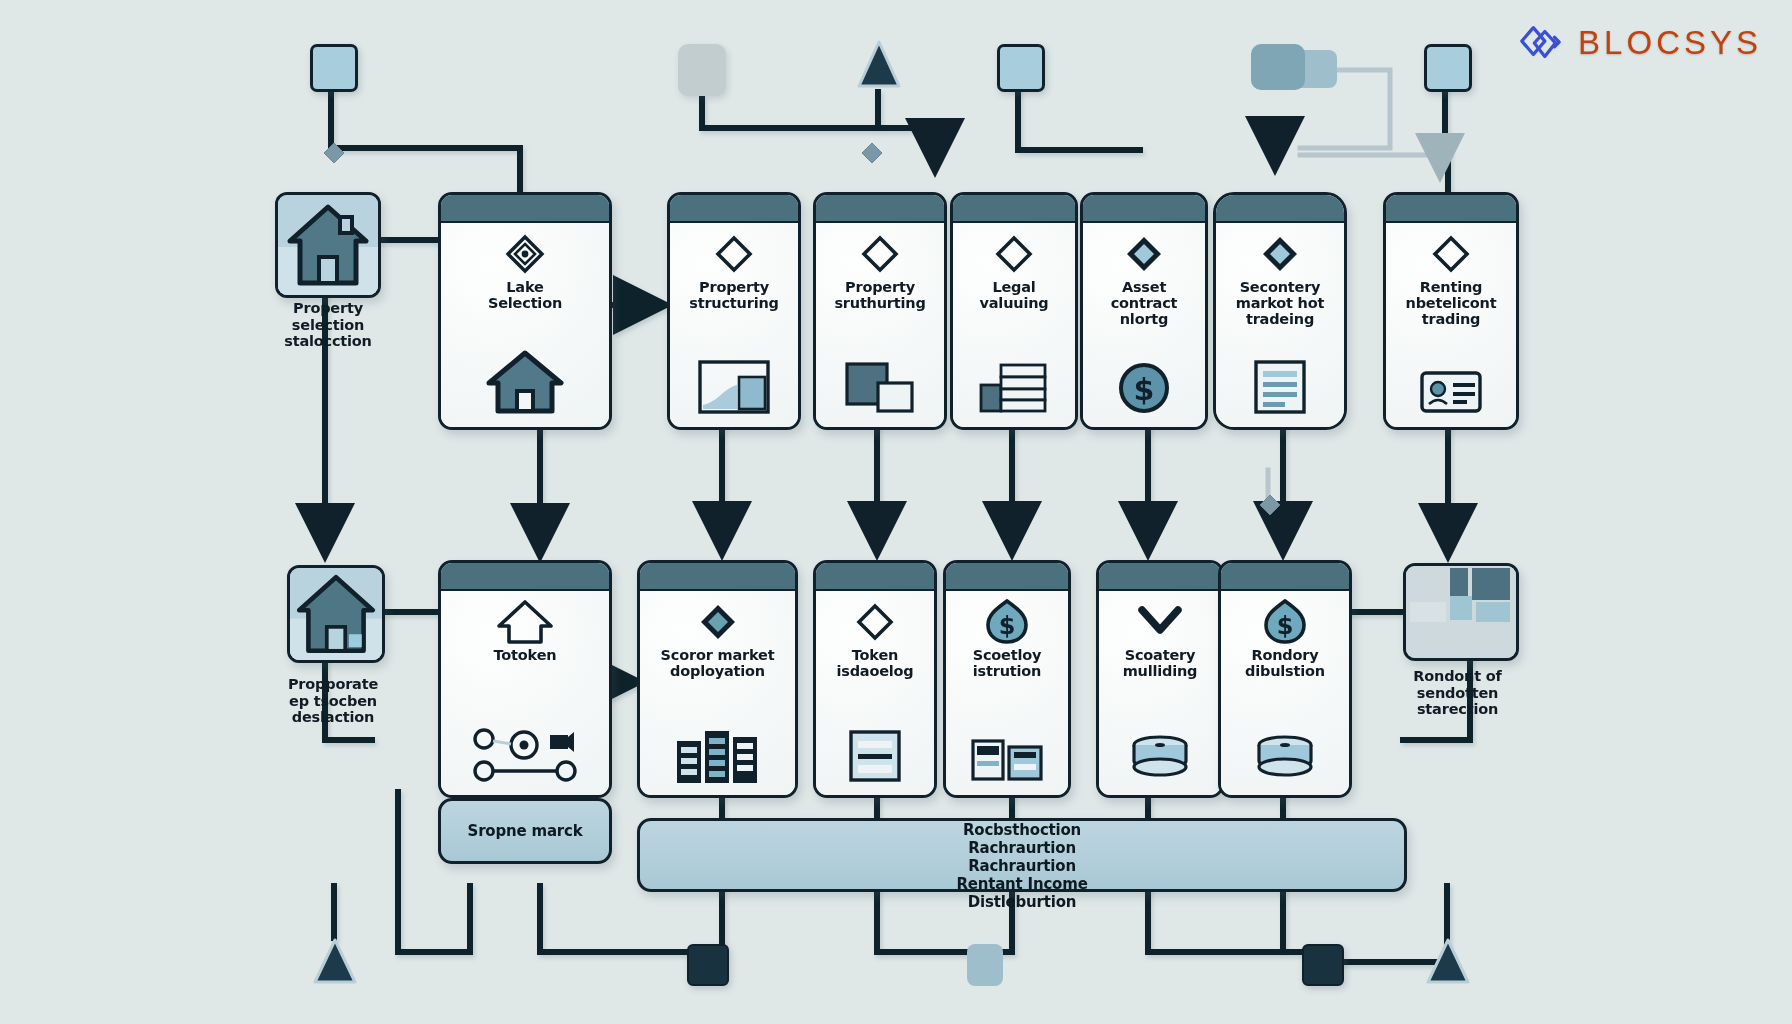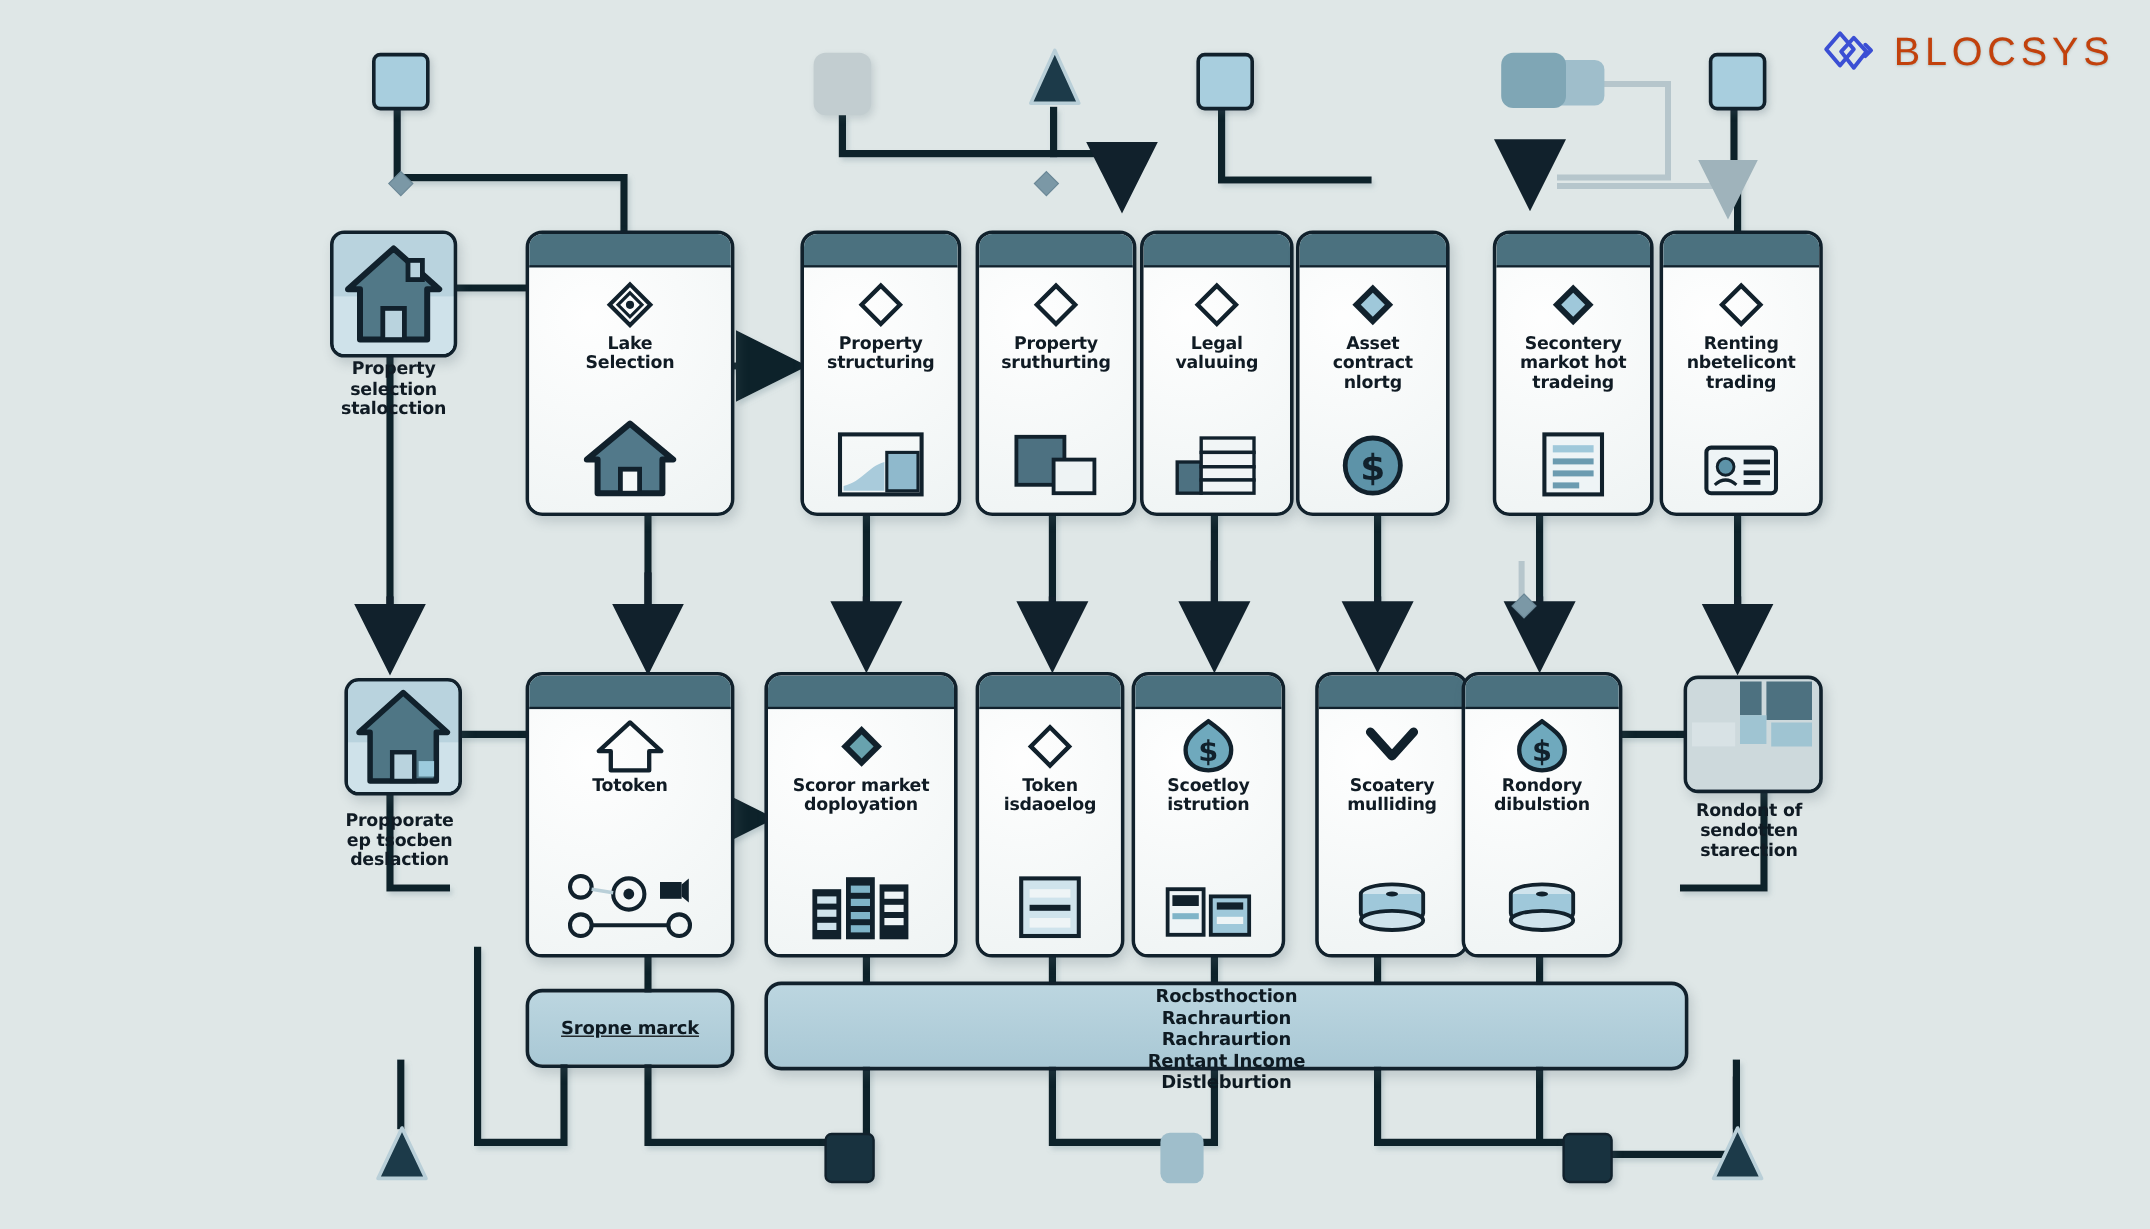--- a/index.html
+++ b/index.html
@@ -362,21 +362,21 @@
 nlortg</div>
       <div class="pic">
         <svg width="54" height="54" viewBox="0 0 54 54">
           <circle cx="27" cy="27" r="23" fill="#5d93a8" stroke="#11212c" stroke-width="4"></circle>
           <text x="27" y="39" text-anchor="middle" font-size="30" font-weight="bold" fill="#11212c" font-family="DejaVu Sans">$</text>
         </svg>
       </div>
     </div>
   </div>
 
-  <div class="card" style="left:1244px;top:192px;width:128px;height:232px;">
+  <div class="card" style="left:1213px;top:192px;width:128px;height:232px;border-radius:21px;">
     <div class="hdr"></div>
     <div class="body">
       <div class="glyph">
         <svg width="40" height="40" viewBox="0 0 40 40">
           <polygon points="20,3 37,20 20,37 3,20" fill="#11212c"></polygon>
           <polygon points="20,10 30,20 20,30 10,20" fill="#9fc8da"></polygon>
         </svg>
       </div>
       <div class="lbl" style="white-space:pre-line;">Secontery
 markot hot
@@ -554,21 +554,21 @@
         <svg width="62" height="48" viewBox="0 0 62 48">
           <ellipse cx="31" cy="10" rx="26" ry="8" fill="#cfe3ec" stroke="#11212c" stroke-width="3.2"></ellipse>
           <path d="M5 10 L5 26 A26 8 0 0 0 57 26 L57 10" fill="#9fc8da" stroke="#11212c" stroke-width="3.2"></path>
           <ellipse cx="31" cy="32" rx="26" ry="8" fill="#cfe3ec" stroke="#11212c" stroke-width="3.2"></ellipse>
           <ellipse cx="31" cy="10" rx="5" ry="2" fill="#11212c"></ellipse>
         </svg>
       </div>
     </div>
   </div>
 
-  <div class="bar" id="bar-left" style="left:438px;top:824px;width:168px;height:60px;text-decoration:underline;">
+  <div class="bar" id="bar-left" style="left:438px;top:798px;width:168px;height:60px;">
     <span class="bar-lbl">Sropne marck</span>
   </div>
 
   <div class="bar" id="bar-right" style="left:637px;top:818px;width:720px;height:68px;flex-direction:column;">
     <span class="bar-lbl">Rocbsthoction</span>
     <span class="bar-lbl">Rachraurtion</span>
     <span class="bar-lbl">Rachraurtion</span>
     <span class="bar-lbl">Rentant Income</span>
     <span class="bar-lbl">Distleburtion</span>
   </div>

